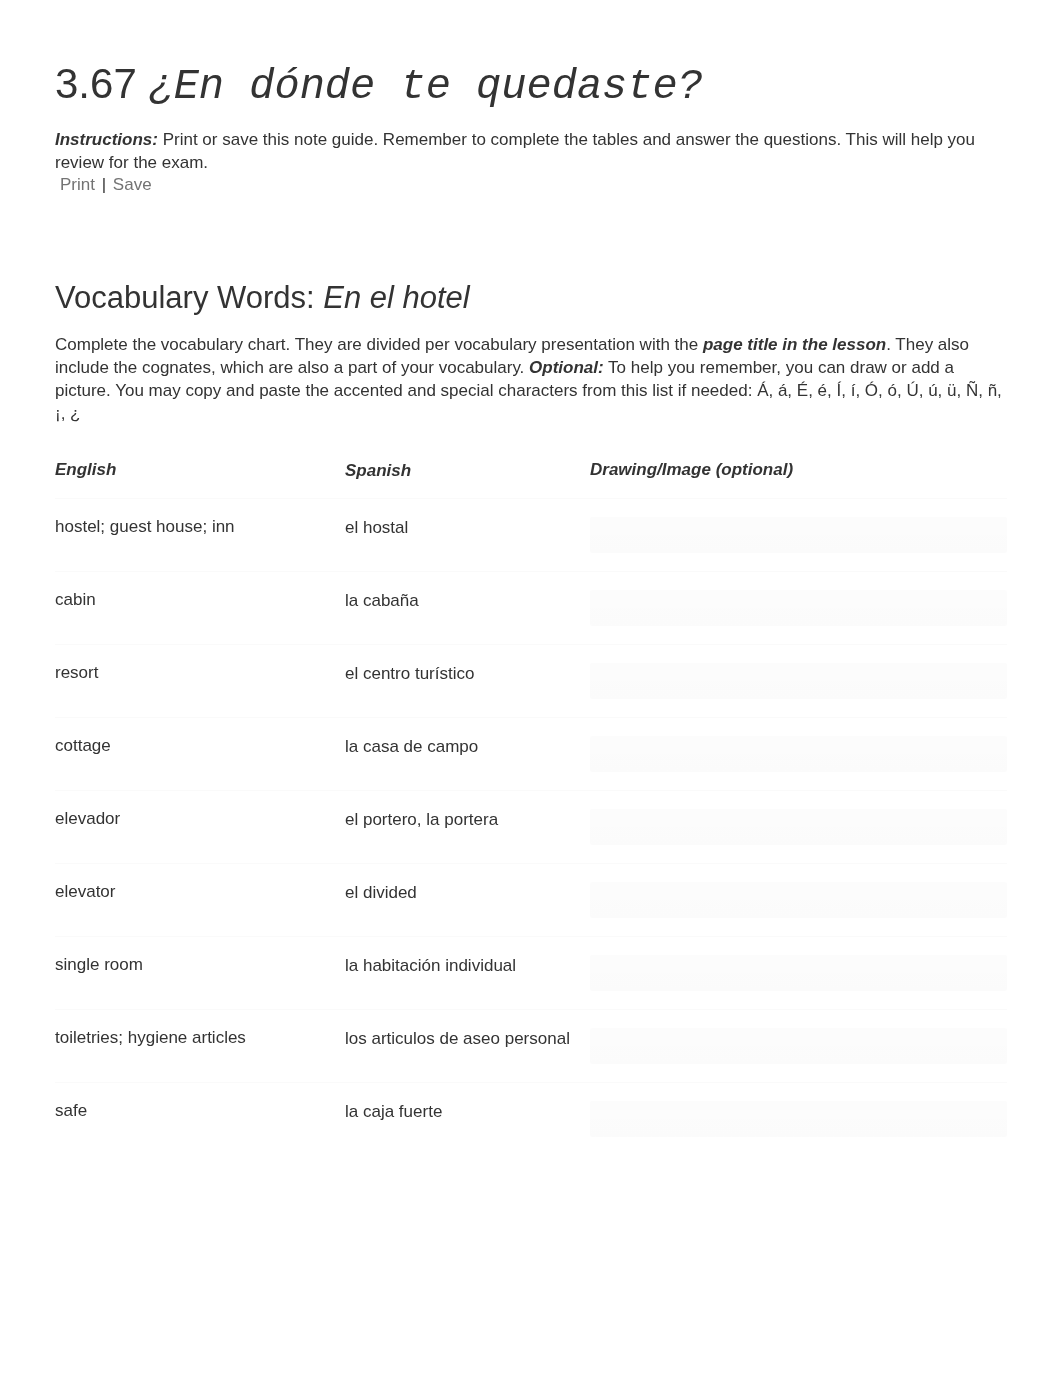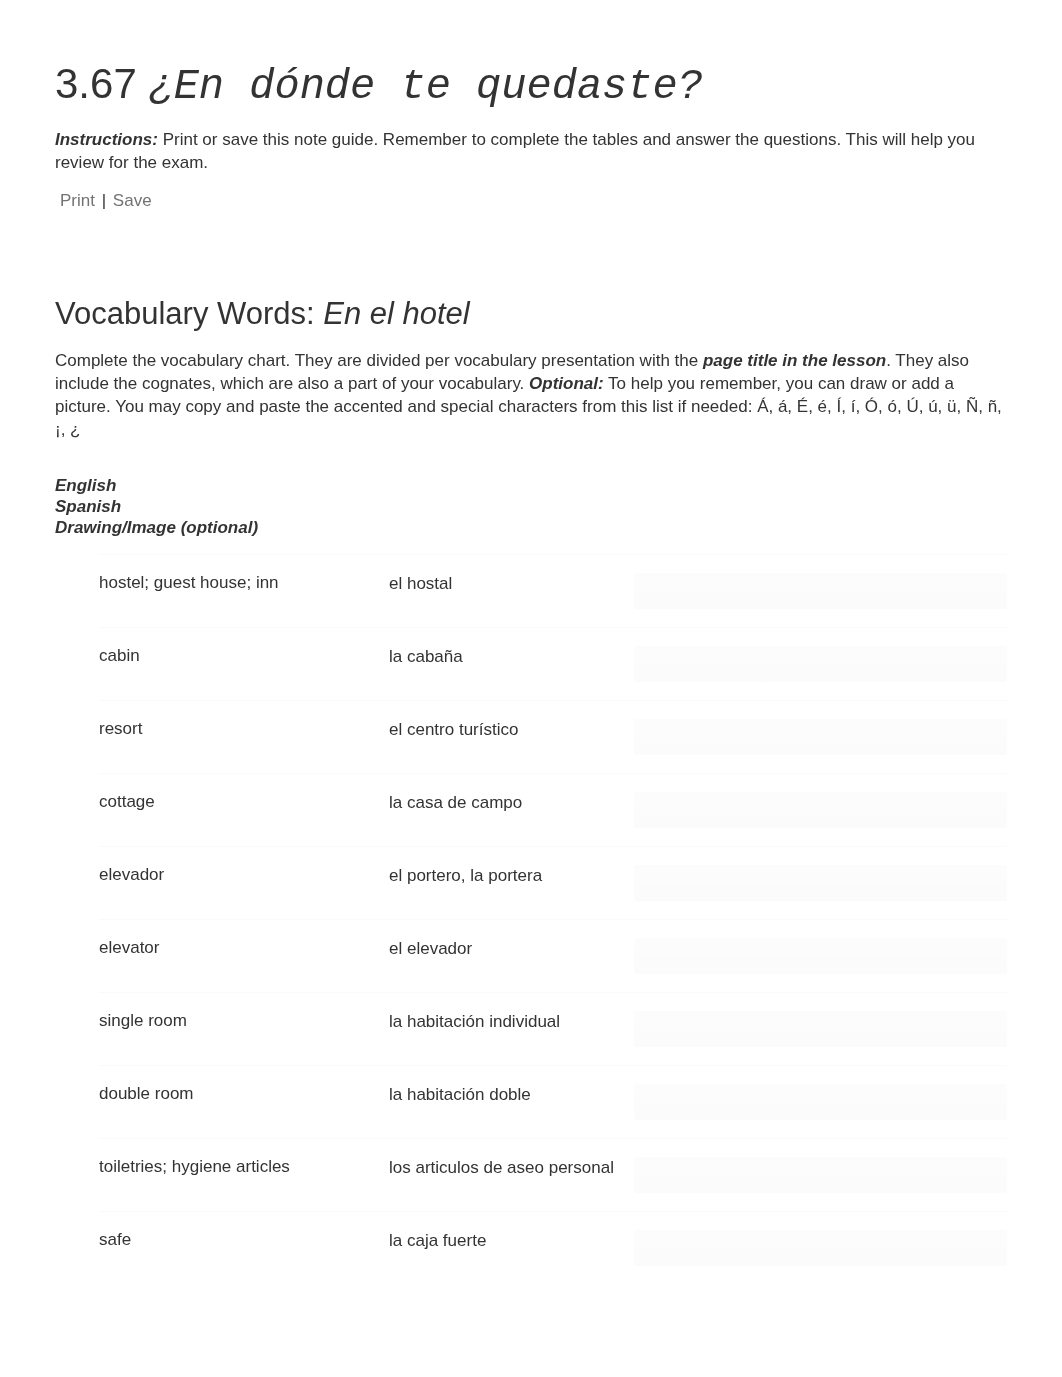--- a/index.html
+++ b/index.html
@@ -17,21 +17,20 @@
       margin-bottom: 18px;
     }
     .lesson-title .italic {
       font-style: italic;
       font-family: Liberation Mono, monospace;
     }
     .instructions {
       font-size: 17px;
       line-height: 1.35;
       color: #333333;
-      margin-bottom: 16px;
     }
     .instructions .bold-italic {
       font-weight: bold;
       font-style: italic;
     }
     .action-links {
       font-size: 17px;
       padding-left: 5px;
     }
     .action-links a {
@@ -62,34 +61,32 @@
     .section-desc .bold-italic {
       font-weight: bold;
       font-style: italic;
     }
     .vocab-table {
       width: 100%;
     }
     .vocab-header {
       display: flex;
       padding: 8px 0 16px 0;
-      flex-direction: column;
     }
     .vocab-header .col {
       font-weight: bold;
       font-style: italic;
       font-size: 17px;
       color: #333333;
     }
     .vocab-row {
       display: flex;
       align-items: flex-start;
       padding: 18px 0;
       border-top: 1px solid rgba(0,0,0,0.02);
-      margin-left: 44px;
     }
     .col-english {
       width: 290px;
       padding-right: 12px;
       font-size: 17px;
       color: #333333;
     }
     .col-spanish {
       width: 245px;
       padding-right: 12px;
@@ -159,31 +156,26 @@
         <div class="col-spanish">la casa de campo</div>
         <div class="col-image"></div>
       </div>
       <div class="vocab-row">
         <div class="col-english">elevador</div>
         <div class="col-spanish">el portero, la portera</div>
         <div class="col-image"></div>
       </div>
       <div class="vocab-row">
         <div class="col-english">elevator</div>
-        <div class="col-spanish">el elevador</div>
+        <div class="col-spanish">el divided</div>
         <div class="col-image"></div>
       </div>
       <div class="vocab-row">
         <div class="col-english">single room</div>
         <div class="col-spanish">la habitación individual</div>
-        <div class="col-image"></div>
-      </div>
-      <div class="vocab-row">
-        <div class="col-english">double room</div>
-        <div class="col-spanish">la habitación doble</div>
         <div class="col-image"></div>
       </div>
       <div class="vocab-row">
         <div class="col-english">toiletries; hygiene articles</div>
         <div class="col-spanish">los articulos de aseo personal</div>
         <div class="col-image"></div>
       </div>
       <div class="vocab-row">
         <div class="col-english">safe</div>
         <div class="col-spanish">la caja fuerte</div>

